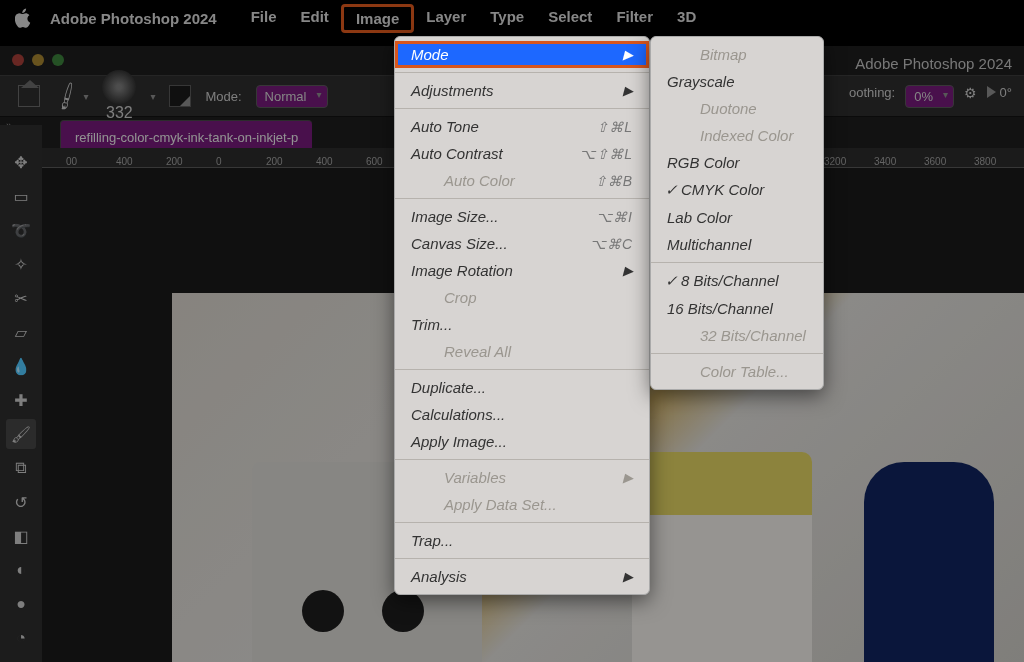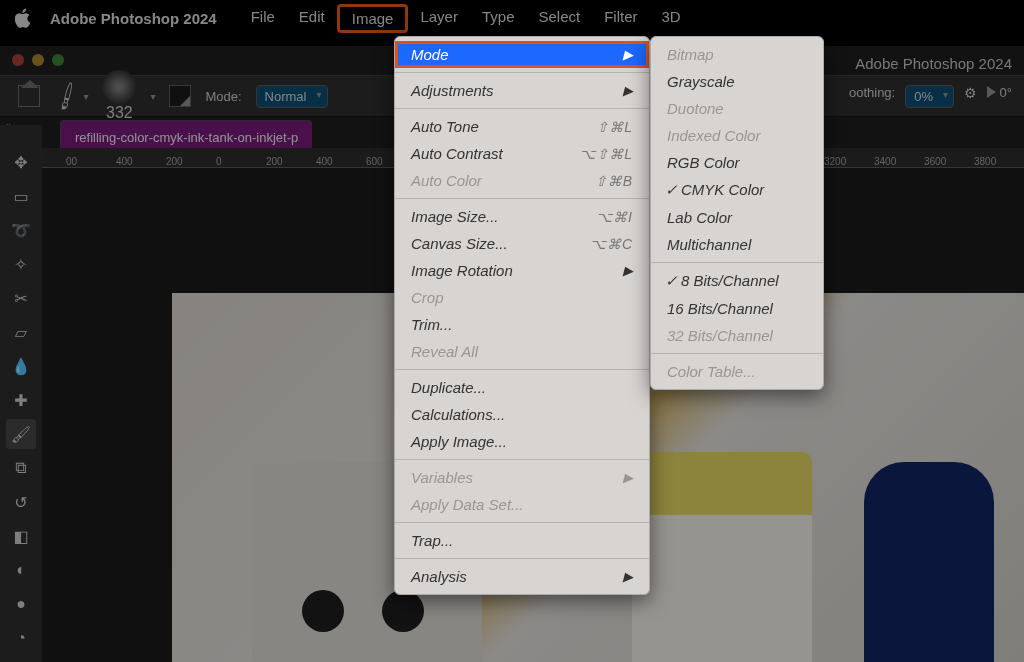--- a/index.html
+++ b/index.html
@@ -23,21 +23,21 @@
 
   
   .optbar { position:absolute; top:75px; left:0; right:0; height:42px; background:#2b2b2b; border-top:1px solid #3a3a3a; border-bottom:1px solid #121212; display:flex; align-items:center; padding-left:18px; color:#c2c2c2; font-size:13px; gap:14px; }
   .home-icn { width:22px; height:22px; border:1px solid #666; position:relative; }
   .home-icn::before{content:"";position:absolute;top:-6px;left:2px;width:0;height:0;border-left:9px solid transparent;border-right:9px solid transparent;border-bottom:8px solid #666;}
   .brush-ic { font-size:20px; transform:rotate(-30deg); }
   .brush-prev { width:34px;height:34px;background:radial-gradient(circle,#777 10%,#2b2b2b 75%); border-radius:50%; }
   .num { font-size:16px; }
   .swap-sq { width:22px;height:22px;background:#1a1a1a;border:1px solid #555;position:relative;}
   .swap-sq::after{content:"";position:absolute;bottom:0;right:0;width:0;height:0;border-left:10px solid transparent;border-bottom:10px solid #888;}
-  .dd { background:#0c4a6e;border:1px solid #555;border-radius:4px;padding:3px 20px 3px 8px;font-size:13px;color:#ccc;position:relative;}
+  .dd { background:#701a75;border:1px solid #555;border-radius:4px;padding:3px 20px 3px 8px;font-size:13px;color:#ccc;position:relative;}
   .dd::after{content:"▾";position:absolute;right:5px;top:3px;font-size:10px;color:#888;}
   .doc-title { position:absolute; top:120px; left:60px; height:26px; background:#701a75; color:#e0e0e0; font-size:13px; display:flex; align-items:center; padding:16px 14px; border-radius:4px 4px 0 0; border-top:1px solid #444; border-left:1px solid #444;}
 
   
   .ruler-h { position:absolute; top:148px; left:42px; right:0; height:20px; background:#2a2a2a; color:#9a9a9a; font-size:10px; display:flex; align-items:flex-end; padding-left:24px; border-bottom:1px solid #555;}
   .ruler-h .tick { width:50px; text-align:left; }
 
   
   .toolbox { position:absolute; top:125px; left:0; width:42px; bottom:0; background:#2b2b2b; display:flex; flex-direction:column; align-items:center; padding-top:22px; gap:4px; }
   .toolbox .tool { width:30px;height:30px;display:flex;align-items:center;justify-content:center;color:#c2c2c2;font-size:16px;border-radius:3px;}
@@ -55,40 +55,40 @@
   .gear { font-size:14px; }
   .angle-box{display:flex;align-items:center;gap:4px;}
   .tri { width:0;height:0;border-left:9px solid #888;border-top:6px solid transparent;border-bottom:6px solid transparent;}
 
   
   .menu, .submenu { position:absolute; background:#d7d4d2; border:1px solid #aaa; border-radius:6px; box-shadow:0 6px 20px rgba(0,0,0,.5); font-size:15px; color:#333; padding:4px 0; z-index:20; }
   .menu { top:36px; left:394px; width:256px; }
   .submenu { top:36px; left:650px; width:174px; }
   .mi { padding:5px 16px; display:flex; justify-content:space-between; align-items:center;font-style:italic; }
   .mi.hov { background:#1d68ff; color:#fff; border:3px solid #d8561d; padding:2px 13px; }
-  .mi.dis { color:#9a968f; }
+  .mi.dis { color:#9a968f;margin-left:33px; }
   .mi .sc { color:#777; font-size:14px; letter-spacing:1px; }
   .mi .arr { font-size:13px; }
   .sep { height:1px; background:#b6b2ad; margin:4px 0; }
   .chk { display:inline-block; width:14px; margin-left:-2px; margin-right:2px; }
 
   
   .dd-collapse { width:12px;font-size:10px;color:#888;position:absolute;top:120px;left:6px;}
 </style>
 </head>
 <body>
 
 <div class="menubar">
   <span class="apple-logo">
     <svg viewBox="0 0 16 20" width="16" height="20" fill="#d0d0d0">
         <path d="M12.4 10.6c0-2.3 1.9-3.4 2-3.4-1.1-1.6-2.8-1.8-3.4-1.9-1.4-.1-2.8.8-3.5.8s-1.8-.8-3-.8C2.9 5.3 1.4 6.2.6 7.6c-1.7 3-0.4 7.3 1.2 9.7.8 1.2 1.7 2.5 3 2.4 1.2 0 1.7-.8 3.1-.8s1.8.8 3.1.8c1.3 0 2.1-1.2 2.9-2.3.9-1.3 1.3-2.6 1.3-2.7-.1 0-2.8-1.1-2.8-4.1zM10.1 3.5c.7-.8 1.1-2 1-3.1-1 .1-2.1.7-2.8 1.5-.6.7-1.1 1.9-1 3 1.1.1 2.2-.6 2.8-1.4z"></path>
       </svg>
   </span>
   <span class="app-name">Adobe Photoshop 2024</span>
-  <div id="menubar-items" style="display:flex;">
+  <div id="menubar-items" style="display:flex;font-weight:bold;">
       <span class="menubar-item">File</span>
       <span class="menubar-item">Edit</span>
       <span class="menubar-item active">Image</span>
       <span class="menubar-item">Layer</span>
       <span class="menubar-item">Type</span>
       <span class="menubar-item">Select</span>
       <span class="menubar-item">Filter</span>
       <span class="menubar-item">3D</span>
     </div>
 </div>

